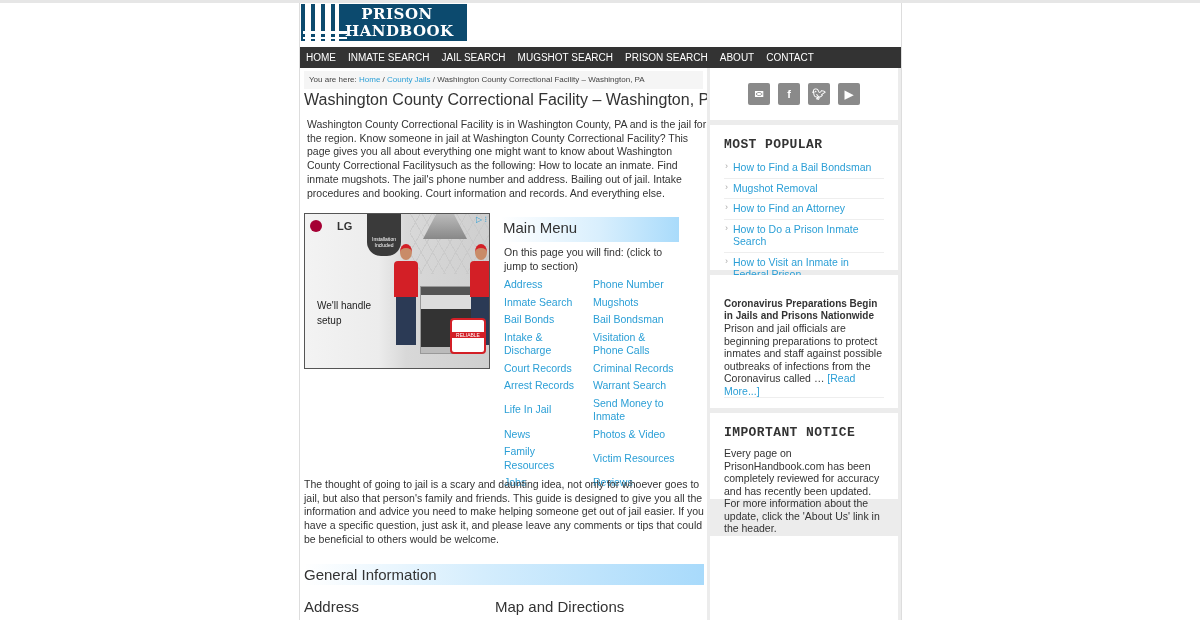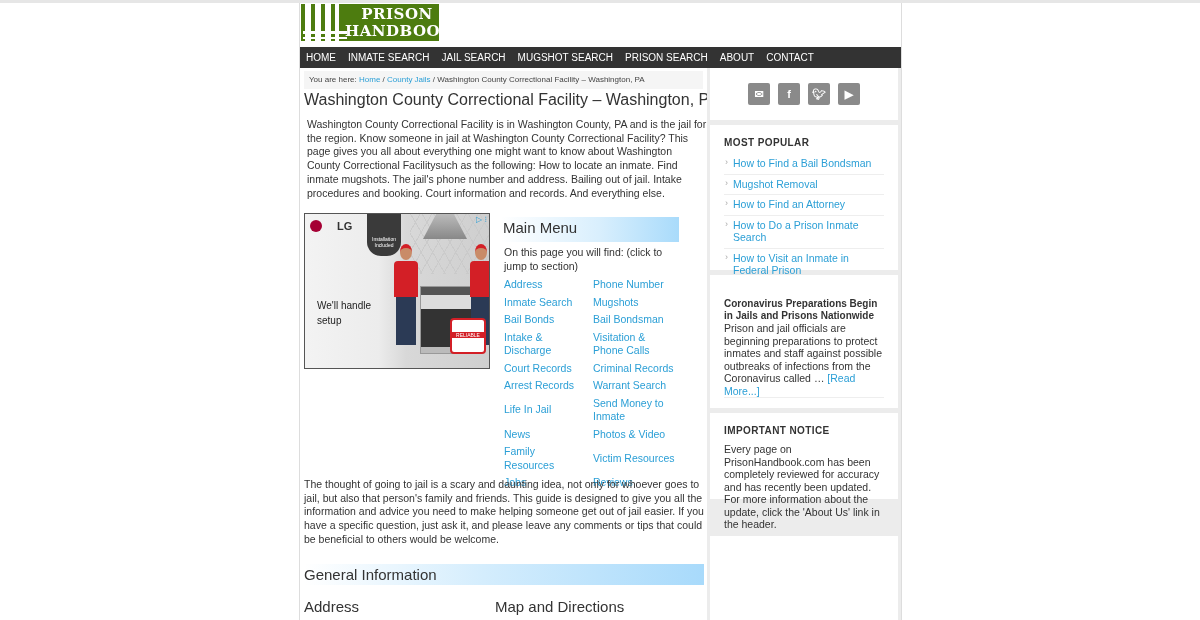--- a/index.html
+++ b/index.html
@@ -10,21 +10,21 @@
     color:#333;
     position:relative;
   }
   .topbar { position:absolute; left:0; top:0; width:1200px; height:3px; background:#e6e6e6; }
   .wrap {
     position:absolute; left:299px; top:3px; width:601px; height:620px;
     border-left:1px solid #ddd; border-right:1px solid #ddd; background:#fff;
   }
   .header { position:absolute; left:0; top:0; width:601px; height:44px; }
   .logo {
-    position:absolute; left:1px; top:1px; width:138px; height:37px; background:#4d7c0f;
+    position:absolute; left:1px; top:1px; width:166px; height:37px; background:#0c4a6e;
     overflow:hidden;
   }
   .logo .bars { position:absolute; left:2px; top:0; width:42px; height:37px; }
   .logo .bar { position:absolute; top:0; width:6px; height:37px; background:#fff; }
   .logo .rail { position:absolute; left:0; width:44px; height:3px; background:#fff; }
   .logo .txt {
     position:absolute; left:44px; top:2px; width:104px;
     color:#fff; font-family:"DejaVu Serif", serif; font-weight:bold;
     font-size:15px; line-height:17px; letter-spacing:0.5px; text-align:center;
   }
@@ -90,21 +90,21 @@
     position:absolute; left:4px; top:496px; width:400px; height:21px;
     background:linear-gradient(90deg,#ffffff 0%,#d4edfd 45%,#a8dafb 100%);
     font-size:15px; line-height:21px; color:#333;
   }
   .h3a { position:absolute; left:4px; top:530px; font-size:15px; color:#333; }
   .h3b { position:absolute; left:195px; top:530px; font-size:15px; color:#333; }
   .side { position:absolute; left:407px; top:65px; width:194px; height:560px; background:#ececec; }
   .widget { position:absolute; left:3px; width:188px; background:#fff; box-sizing:border-box; }
   .social { top:0; height:52px; display:flex; justify-content:center; align-items:center; gap:8px; }
   .social .ic { width:22px; height:22px; background:#8a8a8a; border-radius:2px; color:#fff; display:flex; align-items:center; justify-content:center; font-size:11px; font-weight:bold; }
-  .wtitle { font-size:10px; letter-spacing:.4px; color:#333; text-transform:uppercase; margin:0; }
+  .wtitle { font-size:13px; letter-spacing:.4px; color:#333; text-transform:uppercase; margin:0;font-family:Liberation Mono, monospace; }
   .popular { top:57px; height:145px; padding:12px 14px 0 14px; }
   .popular ul { list-style:none; margin:6px 0 0 0; padding:0; }
   .popular li { border-bottom:1px solid #eee; padding:3px 0 4px 9px; position:relative; font-size:10.5px; line-height:12.5px; color:#2b9fd6; }
   .popular li::before { content:"›"; position:absolute; left:1px; top:2px; color:#aaa; font-size:9px; }
   .news { top:207px; height:133px; padding:23px 14px 0 14px; }
   .news .nt { font-size:10px; font-weight:bold; color:#333; line-height:12px; }
   .news p { margin:0; font-size:10.5px; line-height:12.5px; color:#333; padding-bottom:0; border-bottom:1px solid #eee; }
   .news p a { color:#2b9fd6; text-decoration:none; }
   .notice { top:345px; height:86px; padding:12px 14px 0 14px; }
   .notice p { margin:7px 0 0 0; font-size:10.5px; line-height:12.5px; color:#333; }

